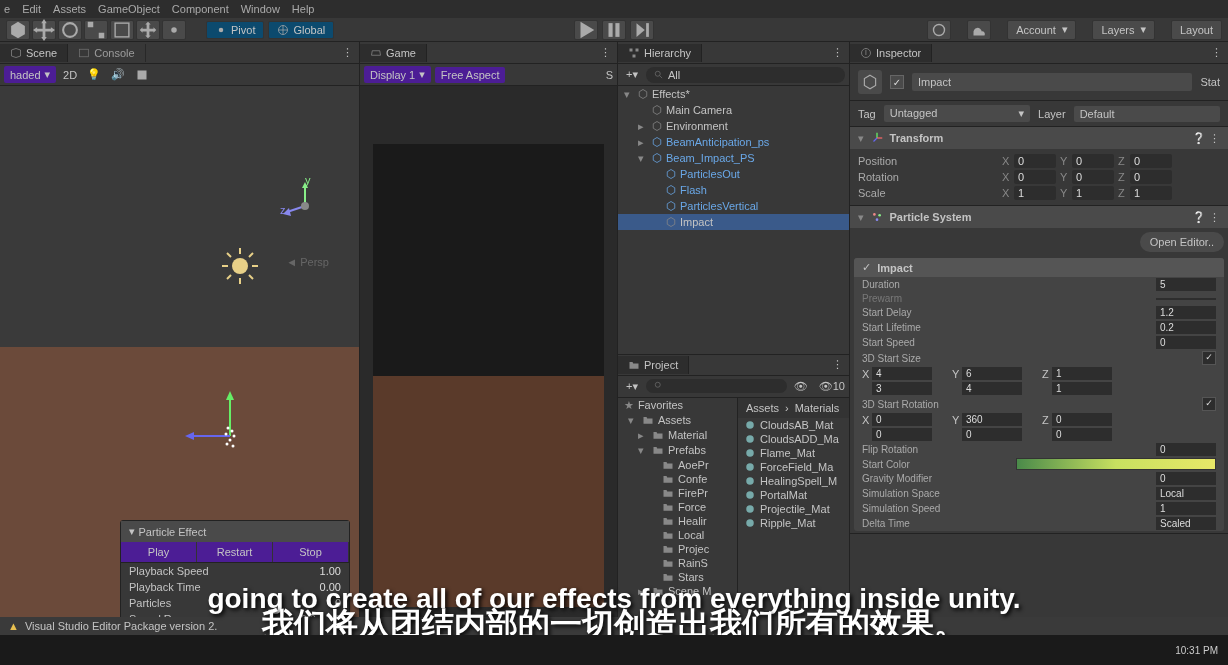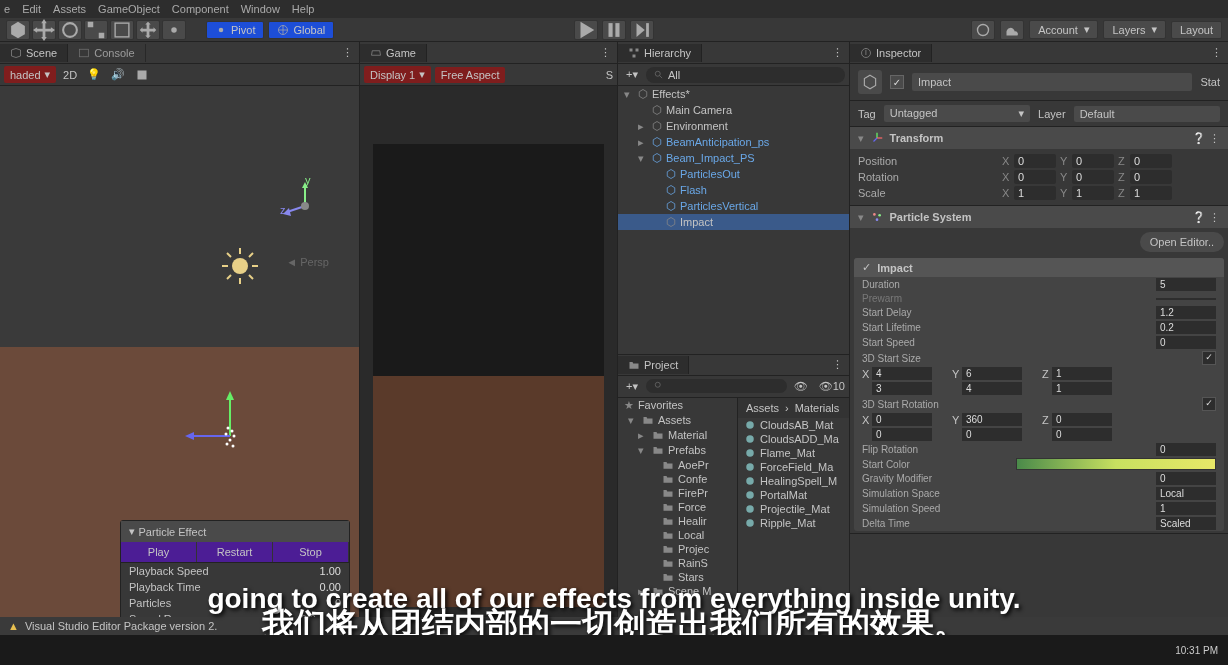--- a/index.html
+++ b/index.html
@@ -4,32 +4,32 @@
 <style>
 *{margin:0;padding:0;box-sizing:border-box;font-family:Arial,sans-serif;font-size:11px;color:#c4c4c4;user-select:none}
 body{background:#383838;width:1228px;height:665px;overflow:hidden;position:relative}
 .menubar{height:18px;background:#2d2d2d;display:flex;align-items:center;padding:0 4px;gap:12px}
 .menubar span{color:#aaa}
 .toolbar{height:24px;background:#383838;border-bottom:1px solid #222;display:flex;align-items:center;padding:0 6px;gap:4px}
 .toolbar-group{display:flex;gap:2px}
 .tool-btn{width:24px;height:20px;background:#4a4a4a;border:1px solid #333;display:flex;align-items:center;justify-content:center;border-radius:2px;cursor:pointer}
 .tool-btn svg{fill:#aaa}
 .toolbar-center{position:absolute;left:50%;transform:translateX(-50%);display:flex;gap:4px}
-.toolbar-right{margin-left:auto;display:flex;gap:5px;align-items:center}
+.toolbar-right{margin-left:auto;display:flex;gap:16px;}
 .tb-select{background:#4a4a4a;border:1px solid #333;padding:2px 8px;border-radius:2px;display:flex;align-items:center;gap:6px;cursor:pointer}
-.pivot-btn{background:#1d4ed8;border:1px solid #333;padding:2px 8px;border-radius:2px;display:flex;align-items:flex-start;gap:4px;cursor:pointer}
+.pivot-btn{background:#0c4a6e;border:1px solid #333;padding:2px 8px;border-radius:2px;display:flex;align-items:flex-start;gap:4px;cursor:pointer}
 .main{display:flex;height:calc(100% - 42px)}
 .panel{display:flex;flex-direction:column;border-right:1px solid #222}
 .panel-tabs{height:22px;background:#383838;display:flex;align-items:center;border-bottom:1px solid #222}
 .tab{padding:3px 10px;background:#2d2d2d;border-right:1px solid #222;display:flex;align-items:center;gap:4px}
 .tab.inactive{background:#383838;opacity:.7}
 .tab svg{width:12px;height:12px;fill:#888}
 .panel-toolbar{height:22px;background:#383838;display:flex;align-items:center;padding:0 4px;gap:4px;border-bottom:1px solid #222}
 .mini-btn{width:20px;height:18px;display:flex;align-items:center;justify-content:center;cursor:pointer;border-radius:2px}
-.dd{background:#7f1d1d;padding:2px 6px;border-radius:2px;display:flex;align-items:center;gap:4px;cursor:pointer}
+.dd{background:#4c1d95;padding:2px 6px;border-radius:2px;display:flex;align-items:center;gap:4px;cursor:pointer}
 .scene-view{flex:1;background:linear-gradient(#3a3a3a 45%,#6b4a3a 45%);position:relative}
 .sun-icon{position:absolute;top:160px;left:220px;width:40px;height:40px}
 .gizmo3d{position:absolute;top:90px;left:275px}
 .move-gizmo{position:absolute;top:300px;left:180px}
 .particle-effect-panel{position:absolute;bottom:0;left:120px;width:230px;background:#383838;border:1px solid #222;border-radius:3px}
 .pe-header{padding:4px 8px;background:#4a4a4a;display:flex;align-items:center;gap:4px}
 .pe-buttons{display:flex;border-bottom:1px solid #222}
 .pe-btn{flex:1;text-align:center;padding:4px;background:#4c1d95;border-right:1px solid #333;cursor:pointer}
 .pe-row{display:flex;padding:2px 8px;justify-content:space-between}
 .pe-row .val{color:#ddd}

